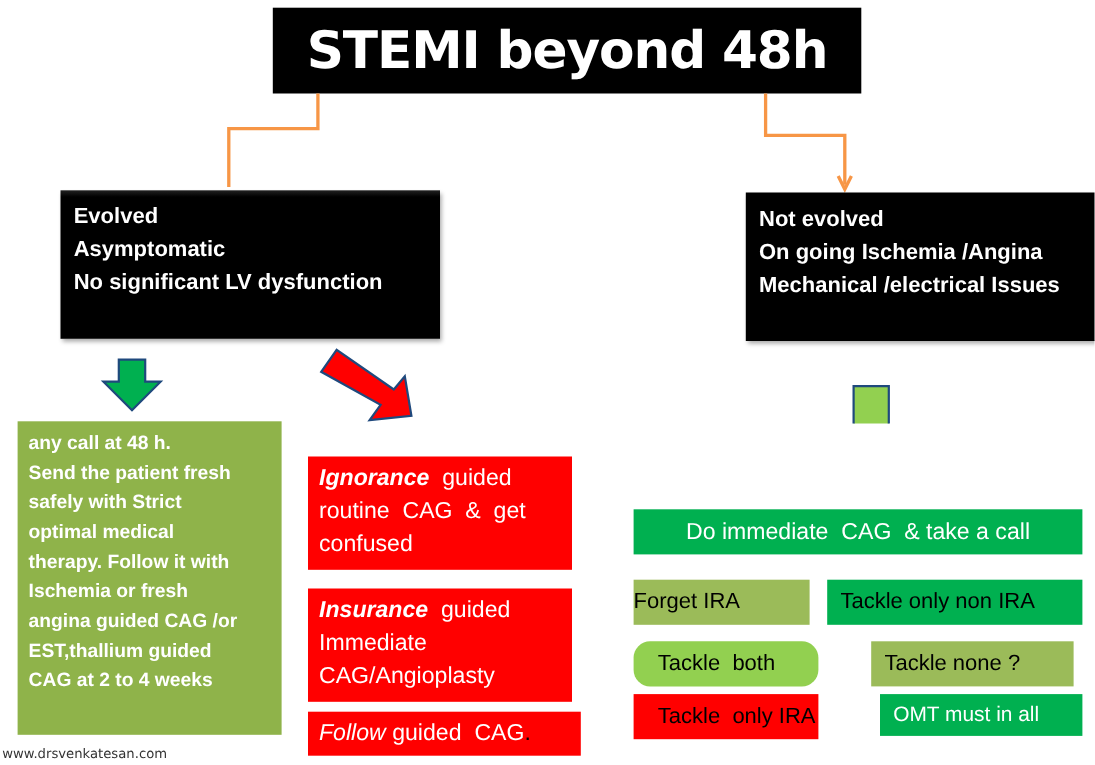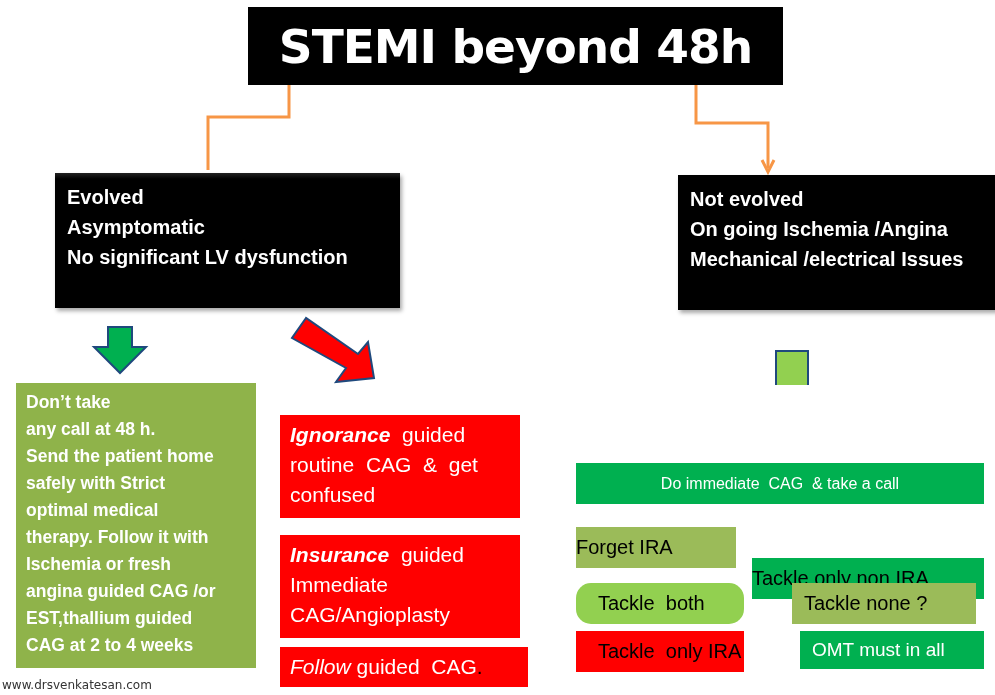--- a/index.html
+++ b/index.html
@@ -19,23 +19,23 @@
   .r1 { left:280px; top:415px; width:240px; height:103px; }
   .r2 { left:280px; top:535px; width:240px; height:103px; }
   .r3 { left:280px; top:647px; width:248px; height:40px; }
   .it { font-style:italic; font-weight:bold; }
   .itn { font-style:italic; }
   .dot { color:#000; }
   .opt { font-size:20px; display:flex; align-items:center; }
   .g-dark { background:#00b050; }
   .g-olive { background:#9bbb59; }
   .g-lime { background:#92d050; }
-  .o1 { left:576px; top:463px; width:408px; height:41px; color:#fff; justify-content:center; font-size:16px; }
+  .o1 { left:576px; top:463px; width:408px; height:41px; color:#fff; justify-content:center; font-size:21px; }
   .o2 { left:576px; top:527px; width:160px; height:41px; color:#000; padding-left:0; }
-  .o3 { left:752px; top:558px; width:232px; height:41px; color:#000; }
+  .o3 { left:752px; top:527px; width:232px; height:41px; color:#000; padding-left:12px; }
   .o4 { left:576px; top:583px; width:168px; height:41px; color:#000; padding-left:22px;border-radius:15px; }
   .o5 { left:792px; top:583px; width:184px; height:41px; color:#000; padding-left:12px; }
   .o6 { left:576px; top:631px; width:168px; height:41px; color:#000000; background:#ff0000; padding-left:22px; }
   .o7 { left:800px; top:631px; width:184px; height:38px; color:#fff; padding-left:12px; font-size:19px; }
   .footer { position:absolute; left:2px; top:678px; font-size:12px; color:#333; font-family:"DejaVu Sans", sans-serif; }
   svg.overlay { position:absolute; left:0; top:0; }
 </style>
 </head>
 <body>
 
@@ -58,23 +58,22 @@
   <div>No significant LV dysfunction</div>
 </div>
 
 <div class="box black cond cond-right">
   <div>Not evolved</div>
   <div>On going Ischemia /Angina</div>
   <div>Mechanical /electrical Issues</div>
 </div>
 
 <div class="box green-advice">
-  <div>Don’t take</div>
   <div>any call  at 48 h.</div>
-  <div>Send the patient home</div>
+  <div>Send the patient fresh</div>
   <div>safely with Strict</div>
   <div>optimal  medical</div>
   <div>therapy. Follow it with</div>
   <div>Ischemia  or fresh</div>
   <div>angina  guided CAG /or</div>
   <div>EST,thallium guided</div>
   <div>CAG  at 2 to 4  weeks</div>
 </div>
 
 <div class="box red r1">

